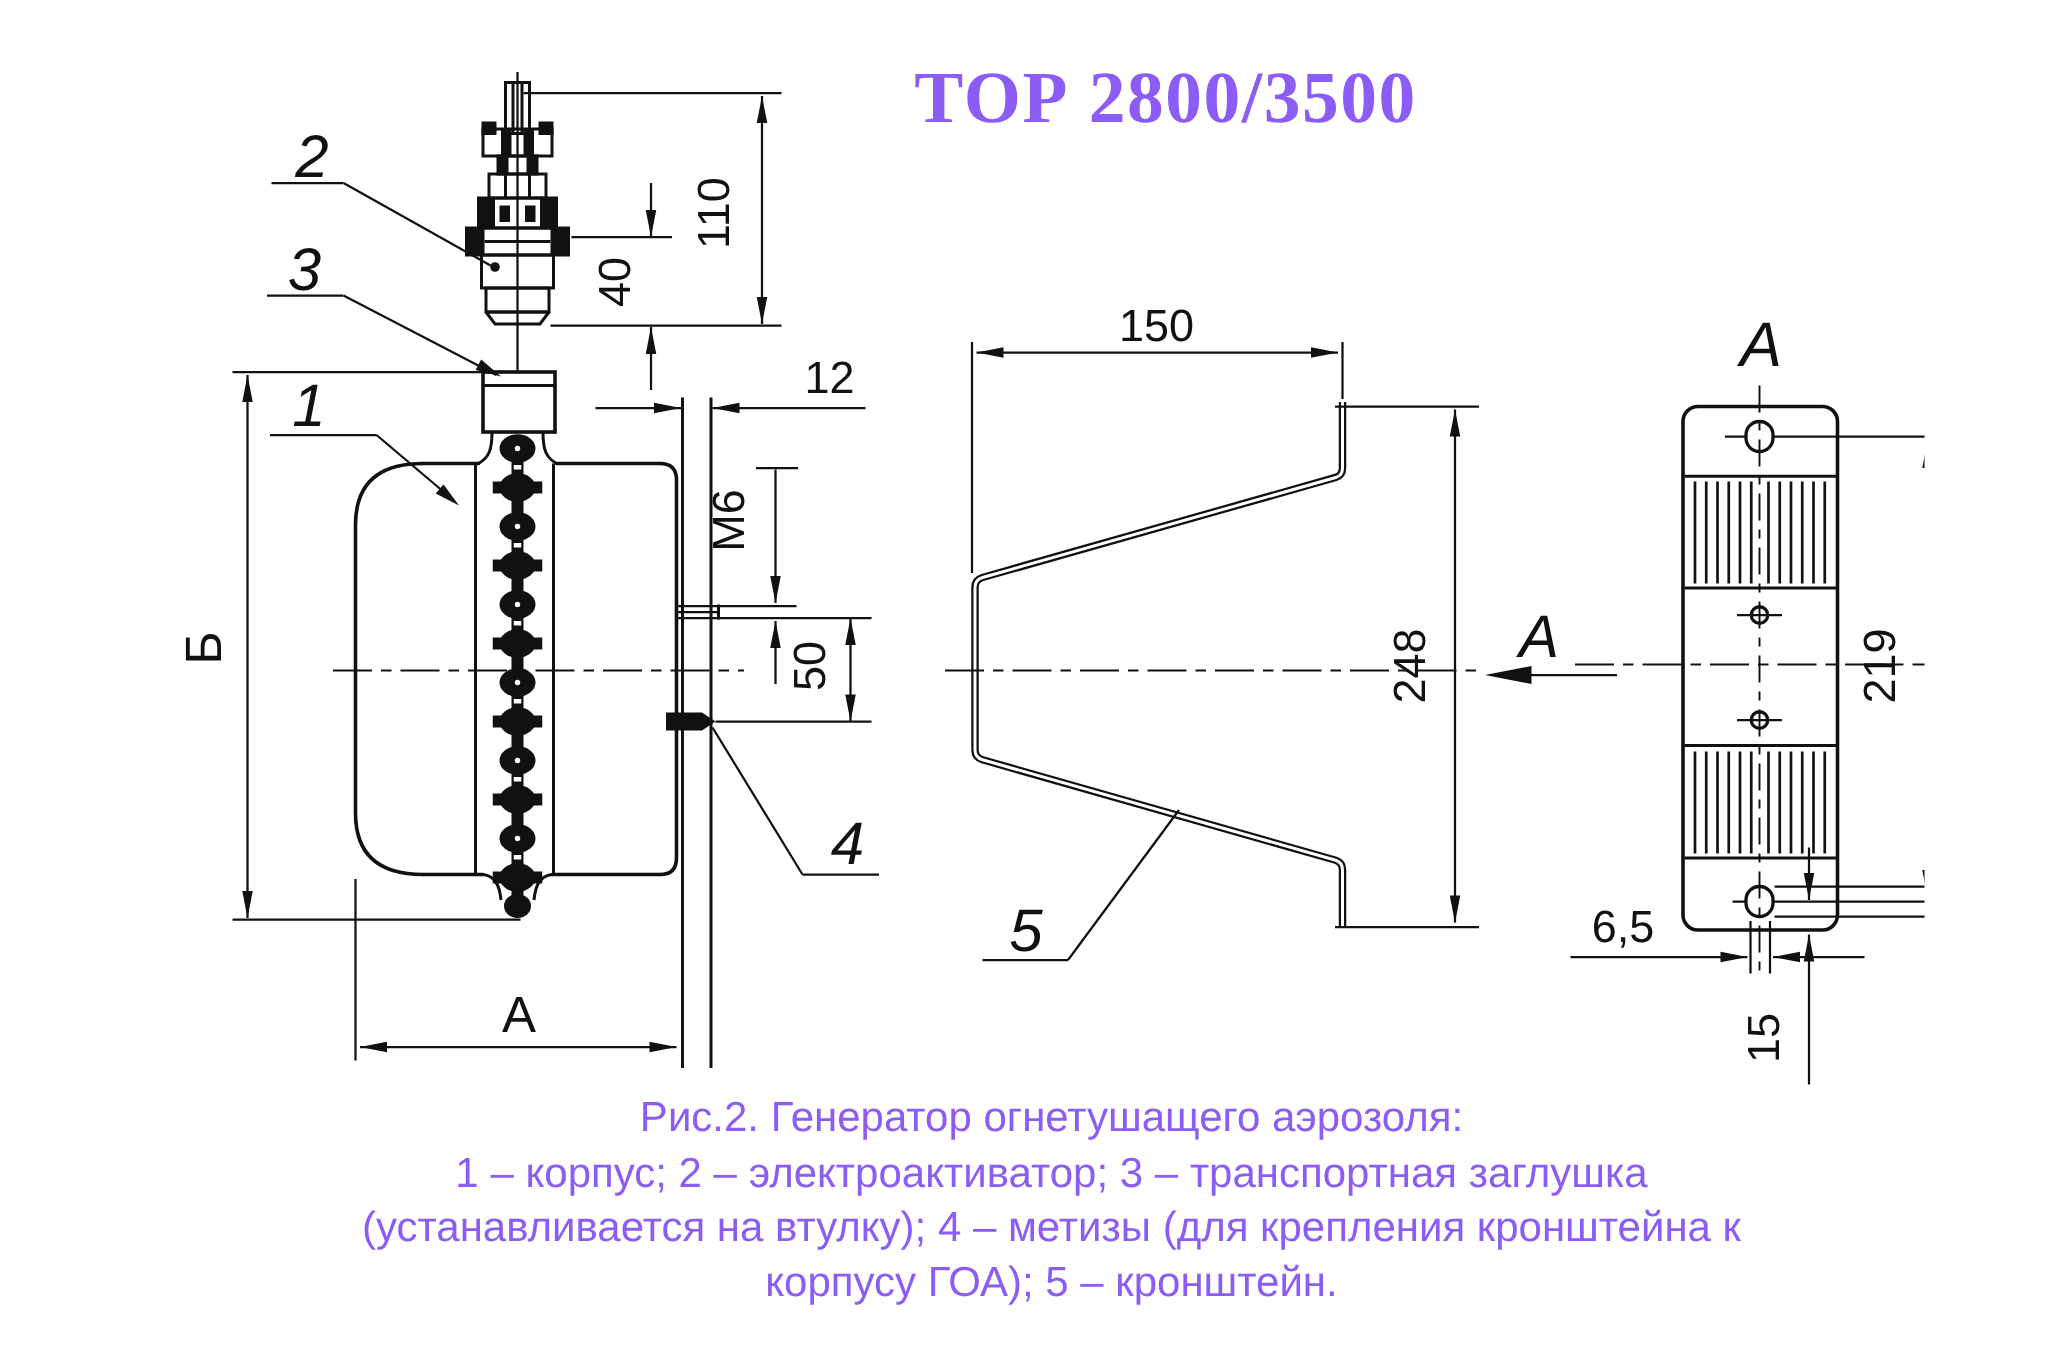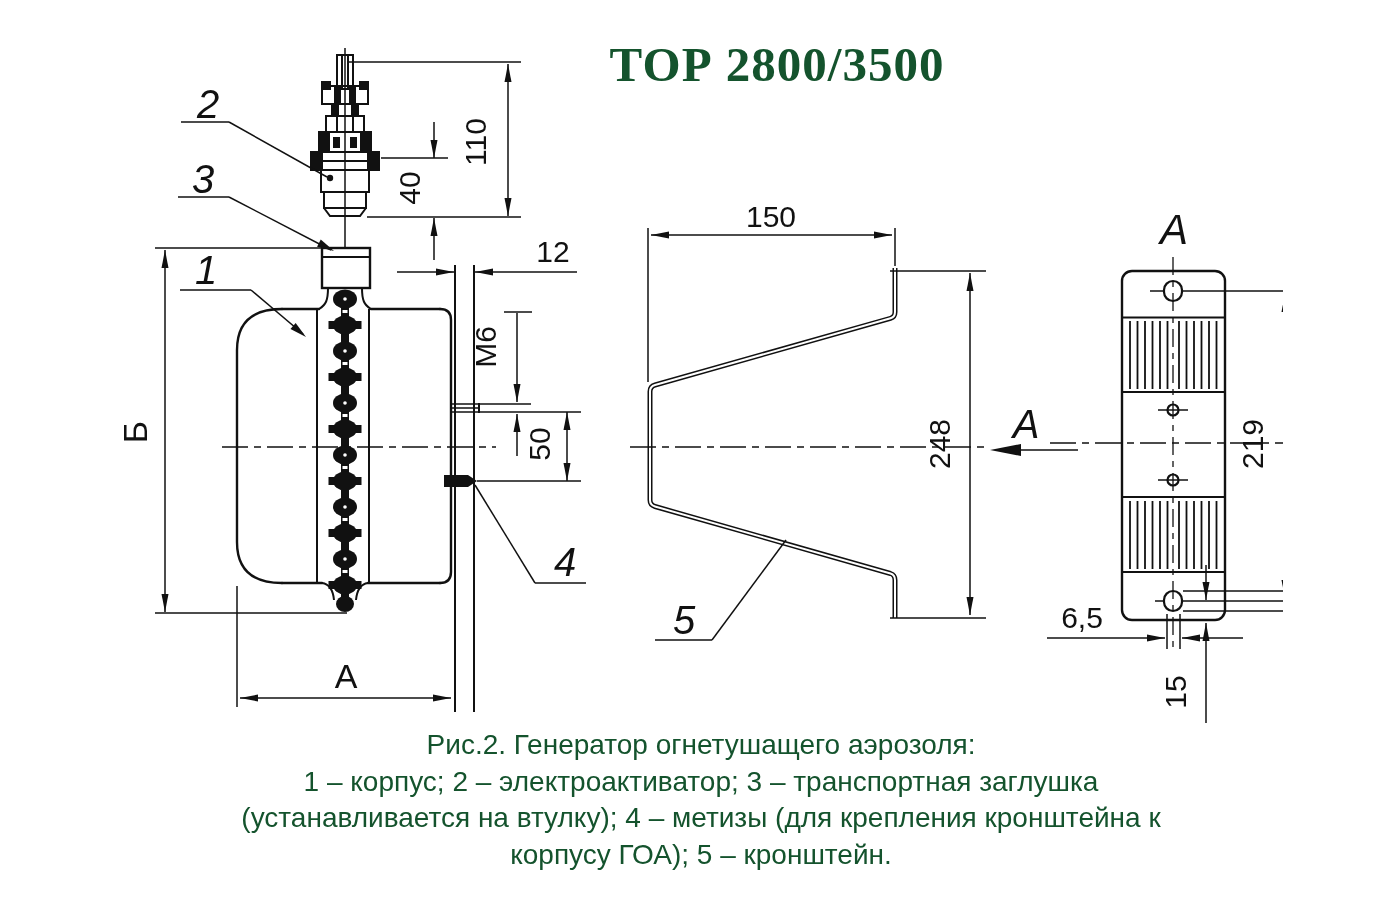--- a/index.html
+++ b/index.html
@@ -1,17 +1,17 @@
 <!DOCTYPE html>
 <html><head>
 <meta charset="utf-8">
 <style>
   html,body{margin:0;padding:0;background:#fff;}
   #page{position:relative;width:1283px;height:900px;background:#fff;overflow:hidden;
-        font-family:"Liberation Sans",sans-serif;color:#14532d;}
+        font-family:"Liberation Sans",sans-serif;color:#8b5cf6;}
   #title{position:absolute;top:36px;left:777px;transform:translateX(-50%);
          font-family:"Liberation Serif",serif;font-weight:bold;font-size:49px;
          letter-spacing:1px;white-space:nowrap;}
   #drawing{position:absolute;top:0;left:0;}
   #caption{position:absolute;top:727px;left:0;width:1402px;text-align:center;
            font-size:28px;line-height:36.5px;}
   
   .ol{stroke:#111;stroke-width:2.4;fill:none;stroke-linecap:round;}
   .ol2{stroke:#111;stroke-width:2;fill:none;}
   .thin{stroke:#111;stroke-width:1.5;fill:none;}

